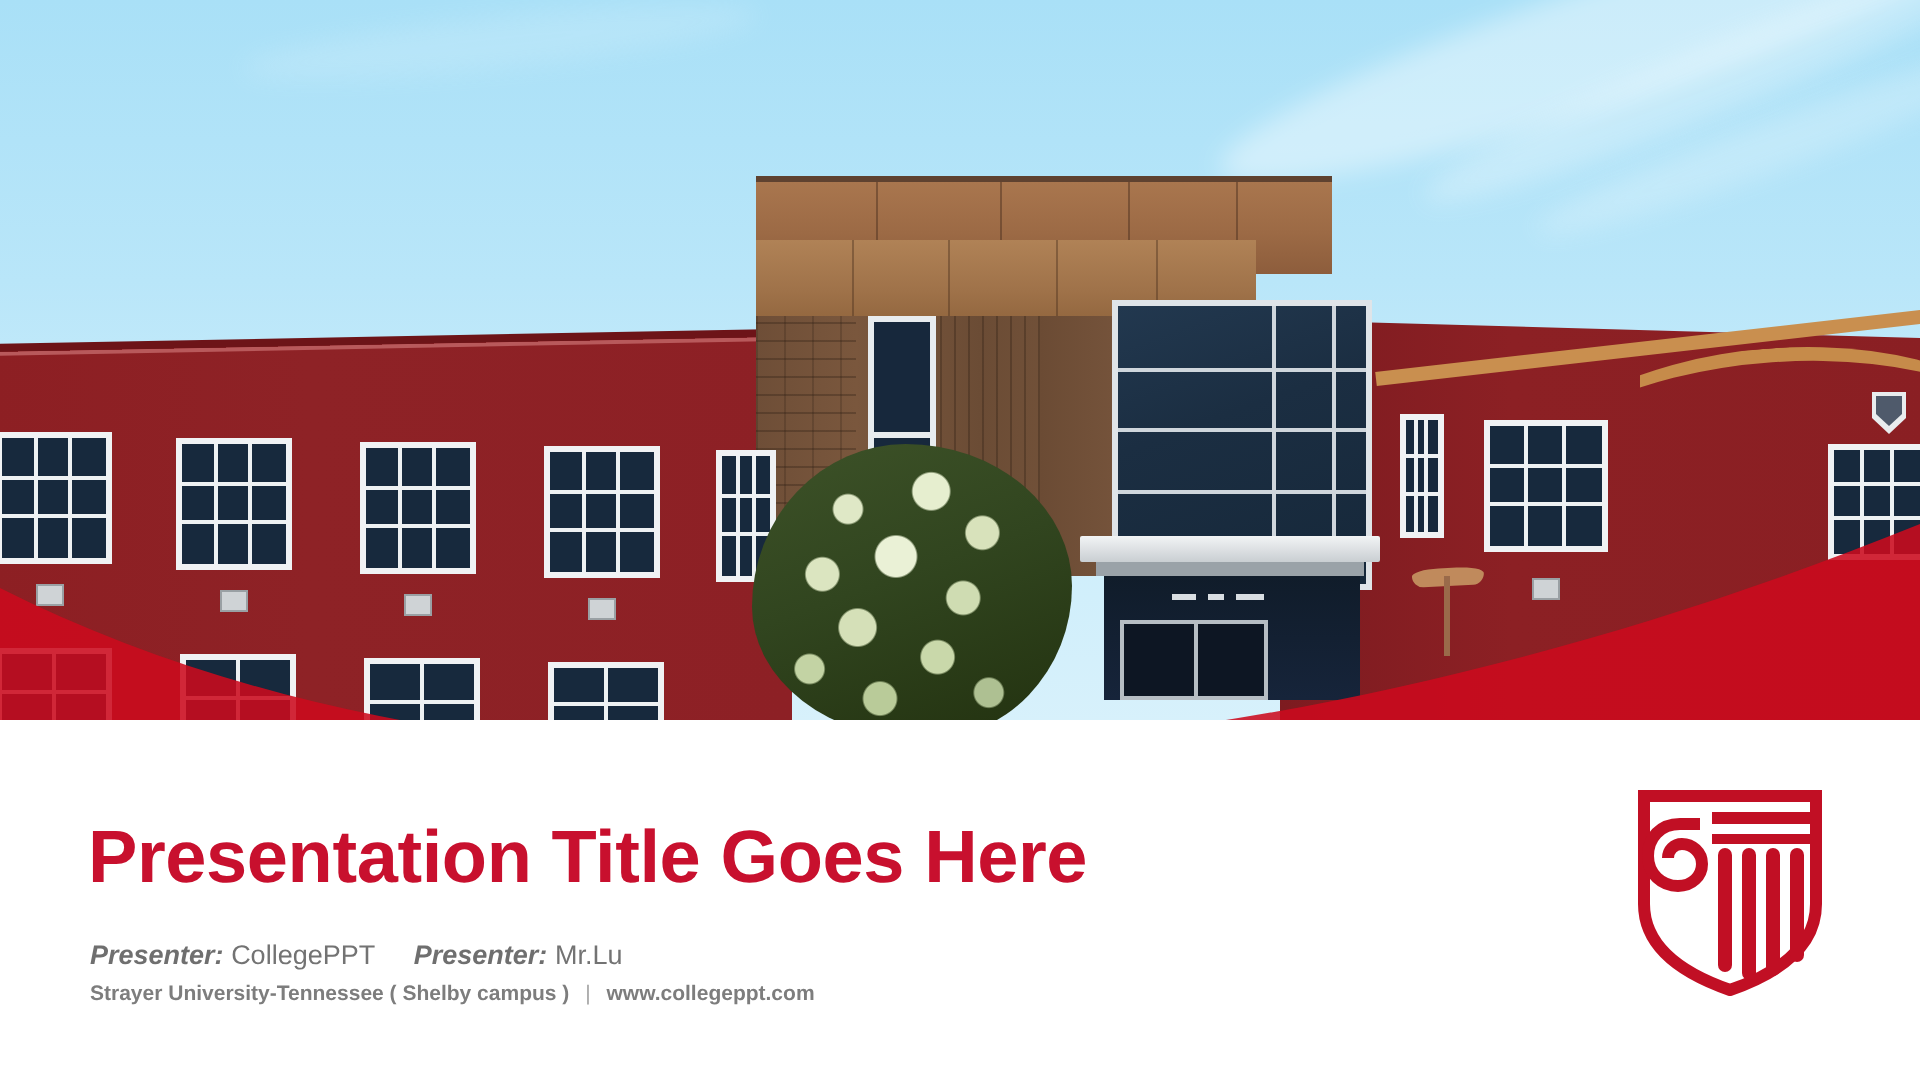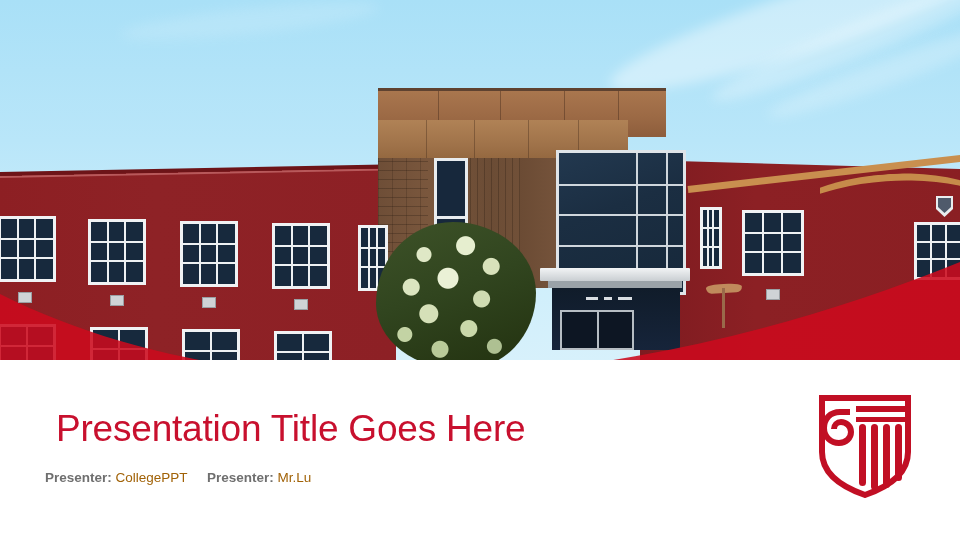--- a/index.html
+++ b/index.html
@@ -176,31 +176,31 @@
   }
 
   
   #swoosh{position:absolute;left:0;top:250px;width:960px;height:140px;pointer-events:none;}
 
   
   #lower{position:absolute;left:0;top:360px;width:960px;height:180px;background:#ffffff;}
 
   
   #title{
-    position:absolute;left:56px;top:408px;
-    font-size:37px;font-weight:normal;letter-spacing:-.2px;
+    position:absolute;left:44px;top:408px;
+    font-size:37px;font-weight:bold;letter-spacing:-.2px;
     color:#c8102e;white-space:nowrap;
     font-family:"Liberation Sans","DejaVu Sans",sans-serif;
   }
   #presenter-line{
     position:absolute;left:45px;top:470px;
     font-size:13.5px;color:#8d8d8d;white-space:nowrap;
   }
-  #presenter-line .lbl{font-weight:bold;color:#6f6f6f;}
-  #presenter-line .val{font-weight:normal;color:#a16207;text-align:center;}
+  #presenter-line .lbl{font-weight:bold;color:#6f6f6f;font-style:italic;}
+  #presenter-line .val{font-weight:normal;color:#737373;text-align:center;}
   #presenter-line .gap{display:inline-block;width:12px;}
   #meta-line{
     position:absolute;left:45px;top:491px;
     font-size:10.5px;font-weight:bold;color:#7d7d7d;white-space:nowrap;
   }
   #meta-line .sep{display:inline-block;padding:0 5px;color:#a5a5a5;font-weight:normal;}
 
   
   #logo{position:absolute;left:816px;top:390px;width:98px;height:108px;}
 </style>
@@ -300,20 +300,25 @@
   <div id="title">Presentation Title Goes Here</div>
 
   <div id="presenter-line">
     <span class="lbl">Presenter:</span>
     <span class="val">CollegePPT</span>
     <span class="gap"></span>
     <span class="lbl">Presenter:</span>
     <span class="val">Mr.Lu</span>
   </div>
 
+  <div id="meta-line">
+    <span>Strayer University-Tennessee ( Shelby campus )</span>
+    <span class="sep">|</span>
+    <span>www.collegeppt.com</span>
+  </div>
 
   <svg id="logo" viewBox="0 0 98 108">
 
     <path d="M6,8 H92 V62 C92,84 72,97 49,105 C26,97 6,84 6,62 Z" fill="none" stroke="#c10f24" stroke-width="6" stroke-linejoin="miter"></path>
 
     <path d="M34,22 H24 C14,22 8,29 8,38 C8,47 15,53 23,53 C30,53 35,48 35,42 C35,36 30,32 25,32 C21,32 18,35 18,39" fill="none" stroke="#c10f24" stroke-width="6" stroke-linecap="butt"></path>
 
     <rect x="40" y="16" width="52" height="6" fill="#c10f24"></rect>
     <rect x="40" y="27" width="52" height="5" fill="#c10f24"></rect>
 

